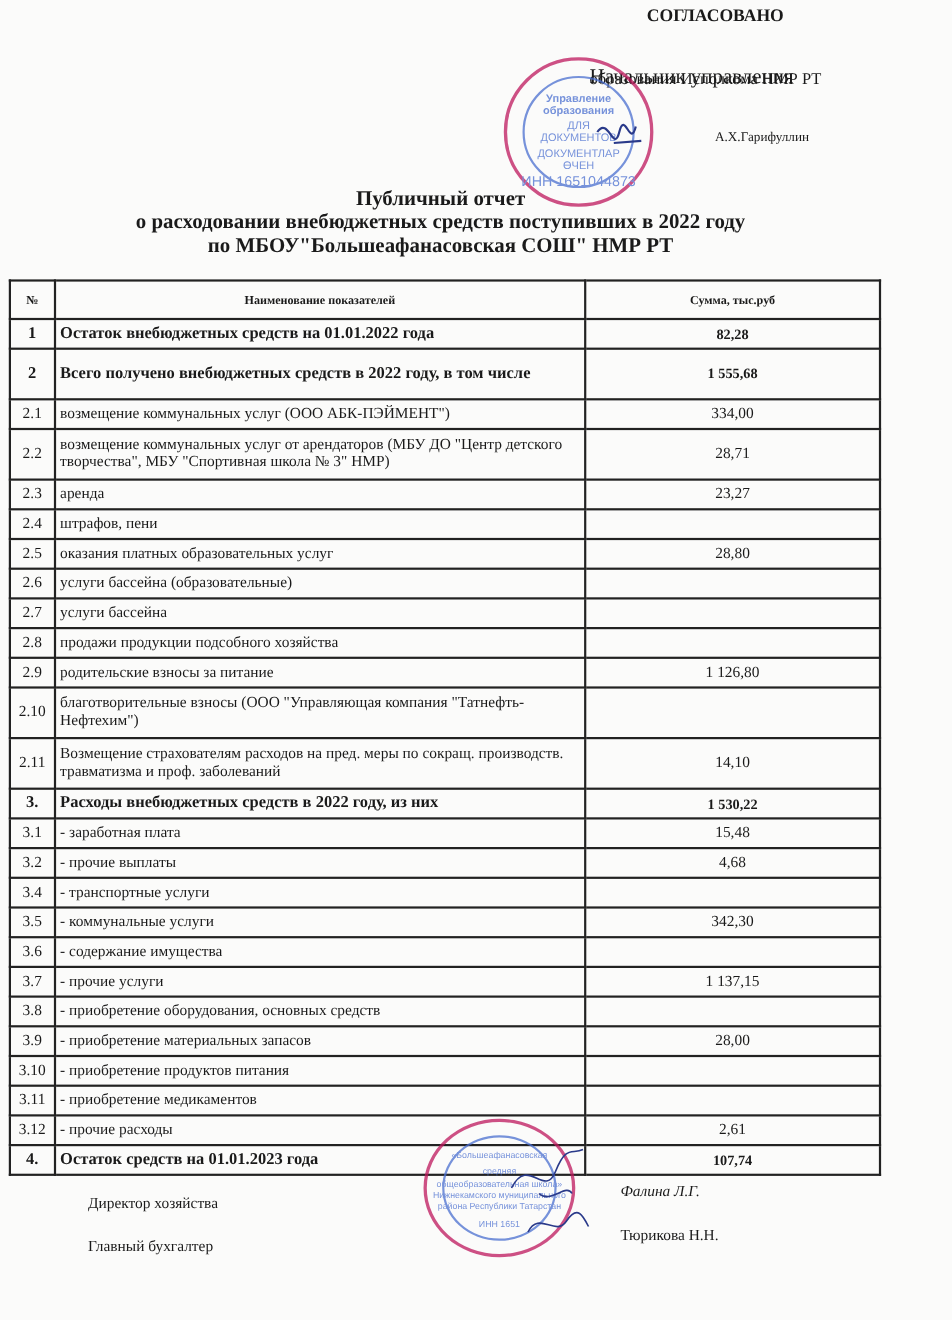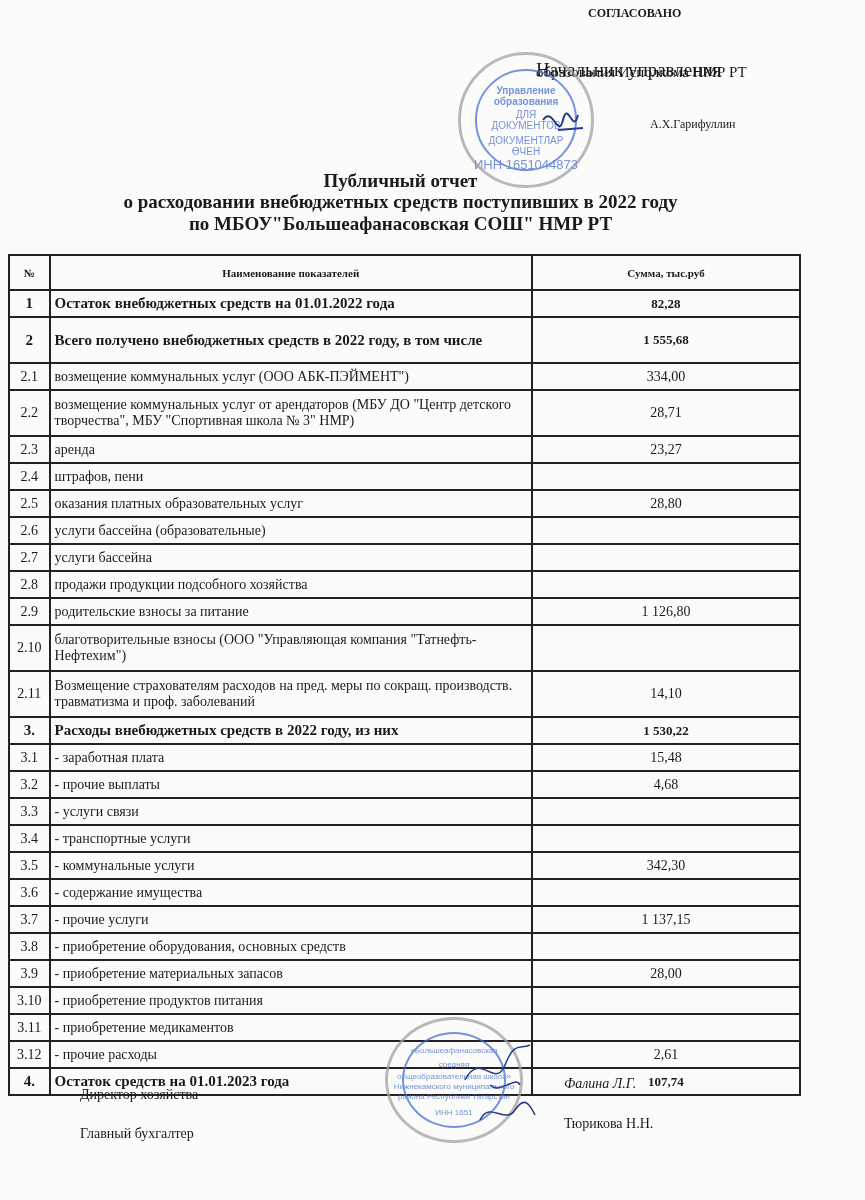--- a/index.html
+++ b/index.html
@@ -1,26 +1,26 @@
 <!DOCTYPE html>
 <html><head>
   <meta charset="utf-8">
   <style>
     html, body { margin: 0; padding: 0; }
     body {
       width: 865px; height: 1200px; background: #fbfbfa; position: relative; overflow: hidden;
       font-family: "Liberation Serif", "DejaVu Serif", serif; color: #1a1a1a;
     }
     .approve { position: absolute; left: 0; top: 0; width: 865px; }
-    .approve-title { position: absolute; left: 588px; top: 6px; font-size: 12px; font-weight: bold; }
+    .approve-title { position: absolute; left: 588px; top: 6px; font-size: 16px; font-weight: bold; }
     .approve-line1 { position: absolute; left: 536px; top: 59px; font-size: 19px; }
     .approve-line2 { position: absolute; left: 536px; top: 64px; font-size: 15px; text-align: center; }
     .approve-name { position: absolute; left: 650px; top: 117px; font-size: 12px; }
 
-    .stamp { position: absolute; border: 3px solid #a3a3a3; border-radius: 50%; color: #4a6fd0; font-family: "Liberation Sans", sans-serif; text-align: center; opacity: 0.75; }
+    .stamp { position: absolute; border: 3px solid #be185d; border-radius: 50%; color: #4a6fd0; font-family: "Liberation Sans", sans-serif; text-align: center; opacity: 0.75; }
     .stamp-inner { position: absolute; border: 2px solid #4a6fd0; border-radius: 50%; }
     .stamp-top { left: 458px; top: 52px; width: 130px; height: 130px; }
     .stamp-top .stamp-inner { left: 14px; top: 14px; width: 98px; height: 98px; }
     .stamp-top .txt { position: absolute; left: 0; width: 130px; font-size: 10px; line-height: 11px; }
     .stamp-bot { left: 385px; top: 1017px; width: 132px; height: 120px; }
     .stamp-bot .stamp-inner { left: 14px; top: 12px; width: 100px; height: 92px; }
     .stamp-bot .txt { position: absolute; left: 0; width: 132px; font-size: 8px; line-height: 9px; }
 
     .title { position: absolute; left: 0; width: 865px; text-align: center; font-weight: bold; font-size: 19px; }
     .t1 { top: 170px; left: -32px; }
@@ -163,25 +163,20 @@
         <td class="num">3.1</td>
         <td>- заработная плата</td>
         <td class="sum">15,48</td>
       </tr>
     <tr class="r1">
         <td class="num">3.2</td>
         <td>- прочие выплаты</td>
         <td class="sum">4,68</td>
       </tr>
     <tr class="r1">
-        <td class="num">3.3</td>
-        <td>- услуги связи</td>
-        <td class="sum"></td>
-      </tr>
-    <tr class="r1">
         <td class="num">3.4</td>
         <td>- транспортные услуги</td>
         <td class="sum"></td>
       </tr>
     <tr class="r1">
         <td class="num">3.5</td>
         <td>- коммунальные услуги</td>
         <td class="sum">342,30</td>
       </tr>
     <tr class="r1">

